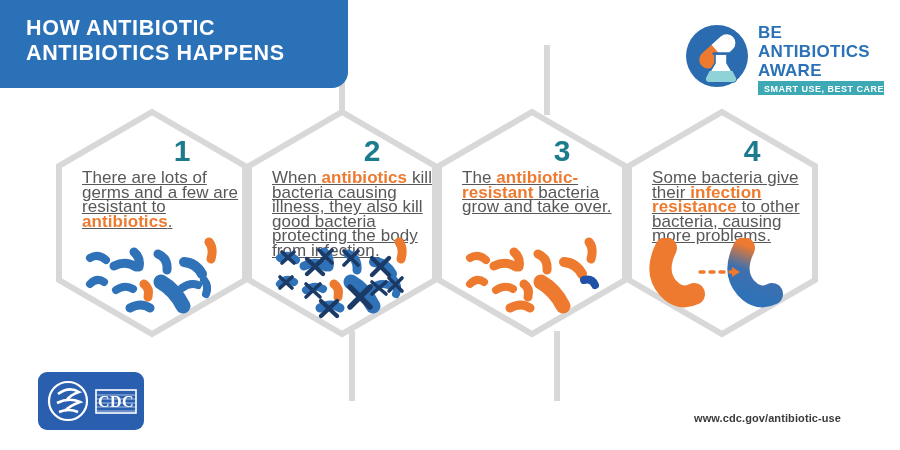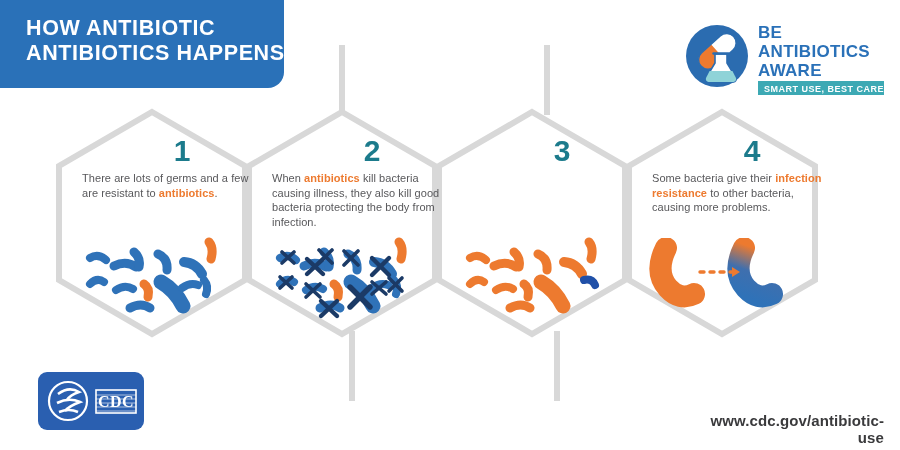--- a/index.html
+++ b/index.html
@@ -6,43 +6,44 @@
   body{
     width:900px;height:450px;
     background:#ffffff;
     font-family:"Liberation Sans", sans-serif;
     position:relative;overflow:hidden;
   }
   #stage{position:absolute;left:0;top:0;width:900px;height:450px;}
 
   
   #title-banner{
-    position:absolute;left:0;top:0;width:284px;height:88px;
+    position:absolute;left:0;top:0;width:348px;height:88px;
     background:#2a71b8;
     border-bottom-right-radius:16px;
     box-sizing:border-box;
     padding:16px 0 0 26px;
   }
   #title-banner .tline{
     color:#ffffff;font-weight:bold;font-size:21.5px;
     letter-spacing:.6px;line-height:25px;white-space:nowrap;
   }
 
   
   #comb{position:absolute;left:0;top:0;width:900px;height:450px;}
 
   
   .step{position:absolute;width:200px;text-align:left;}
   .step .num{
     font-size:30px;font-weight:bold;color:#1c7b8c;
     text-align:center;line-height:32px;margin-bottom:4px;
   }
   .step .copy{
-    font-size:11px;line-height:14.6px;color:#58585b;
+    font-size:17px;line-height:14.6px;color:#58585b;
     letter-spacing:.06px;
+    text-decoration:underline;
   }
   .step .copy b{color:#ed7a2f;font-weight:bold;}
 
   #step1{left:82px;top:135px;}
   #step2{left:272px;top:135px;}
   #step3{left:462px;top:135px;}
   #step4{left:652px;top:135px;}
   #step1 .copy, #step3 .copy{width:168px;}
   #step2 .copy{width:176px;}
   #step4 .copy{width:172px;}
@@ -52,21 +53,21 @@
   #germs1{left:78px;top:232px;}
   #germs2{left:268px;top:232px;}
   #germs3{left:458px;top:232px;}
   #germs4{left:648px;top:238px;}
 
   
   #baa-logo{position:absolute;left:684px;top:18px;width:200px;height:80px;}
   #cdc-logo{position:absolute;left:38px;top:372px;width:106px;height:58px;}
   #url{
     position:absolute;left:694px;top:412px;width:190px;
-    text-align:right;font-size:15px;font-weight:bold;
+    text-align:left;font-size:11px;font-weight:bold;
     color:#3a3a3c;letter-spacing:.1px;
   }
 </style>
 </head>
 <body>
 
 <div id="stage">
 
   <svg id="comb" viewBox="0 0 900 450">
     <g fill="none" stroke="#d8d8d8" stroke-width="6" stroke-linecap="square" stroke-linejoin="miter">
@@ -119,20 +120,21 @@
     <div class="copy" style="color: rgb(88, 88, 91);">There are lots of germs and a few are resistant to <b style="color: rgb(237, 122, 47);">antibiotics</b>.</div>
   </div>
 
   <div class="step" id="step2">
     <div class="num" style="color: rgb(28, 123, 140);">2</div>
     <div class="copy" style="color: rgb(88, 88, 91);">When <b style="color: rgb(237, 122, 47);">antibiotics</b> kill bacteria causing illness, they also kill good bacteria protecting the body from infection.</div>
   </div>
 
   <div class="step" id="step3">
     <div class="num" style="color: rgb(28, 123, 140);">3</div>
+    <div class="copy" style="color: rgb(88, 88, 91);">The <b style="color: rgb(237, 122, 47);">antibiotic-resistant</b> bacteria grow and take over.</div>
   </div>
 
   <div class="step" id="step4">
     <div class="num" style="color: rgb(28, 123, 140);">4</div>
     <div class="copy" style="color: rgb(88, 88, 91);">Some bacteria give their <b style="color: rgb(237, 122, 47);">infection resistance</b> to other bacteria, causing more problems.</div>
   </div>
 
   <svg class="germs" id="germs1" width="160" height="90" viewBox="0 0 160 90">
     <g stroke-linecap="round" fill="none" stroke="#2f72b8">
       <path d="M12,26 q8,-5 16,2" stroke-width="8"></path>

